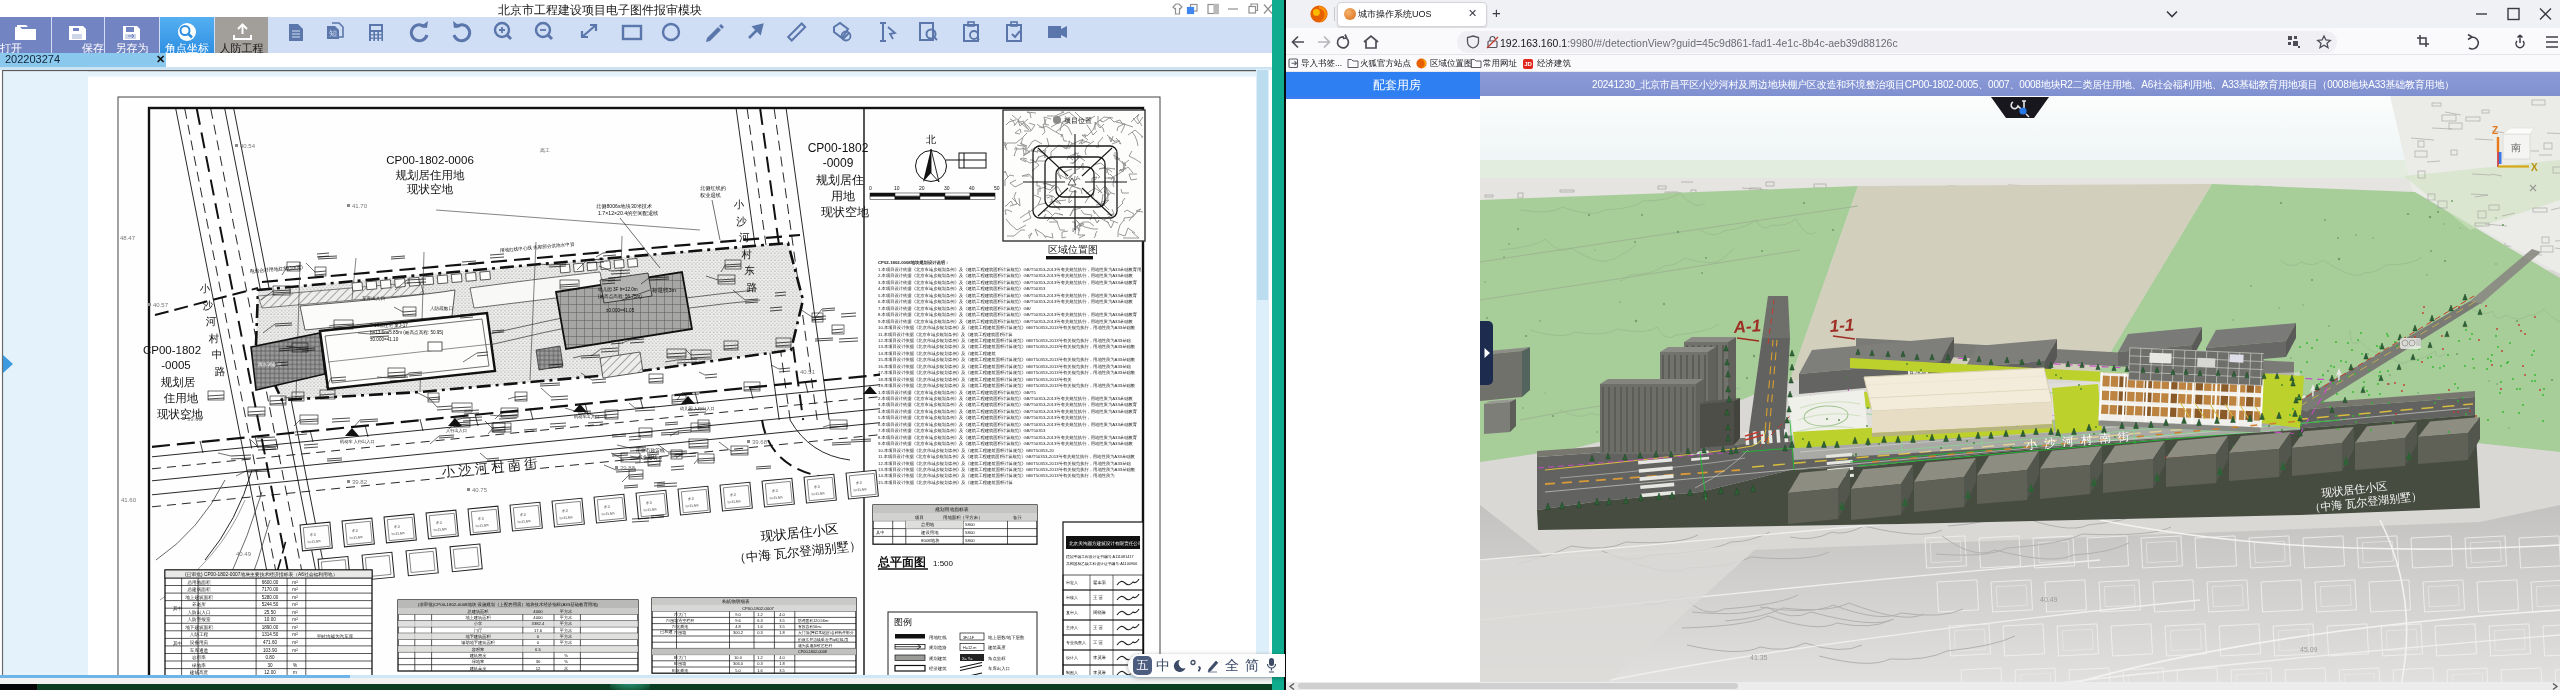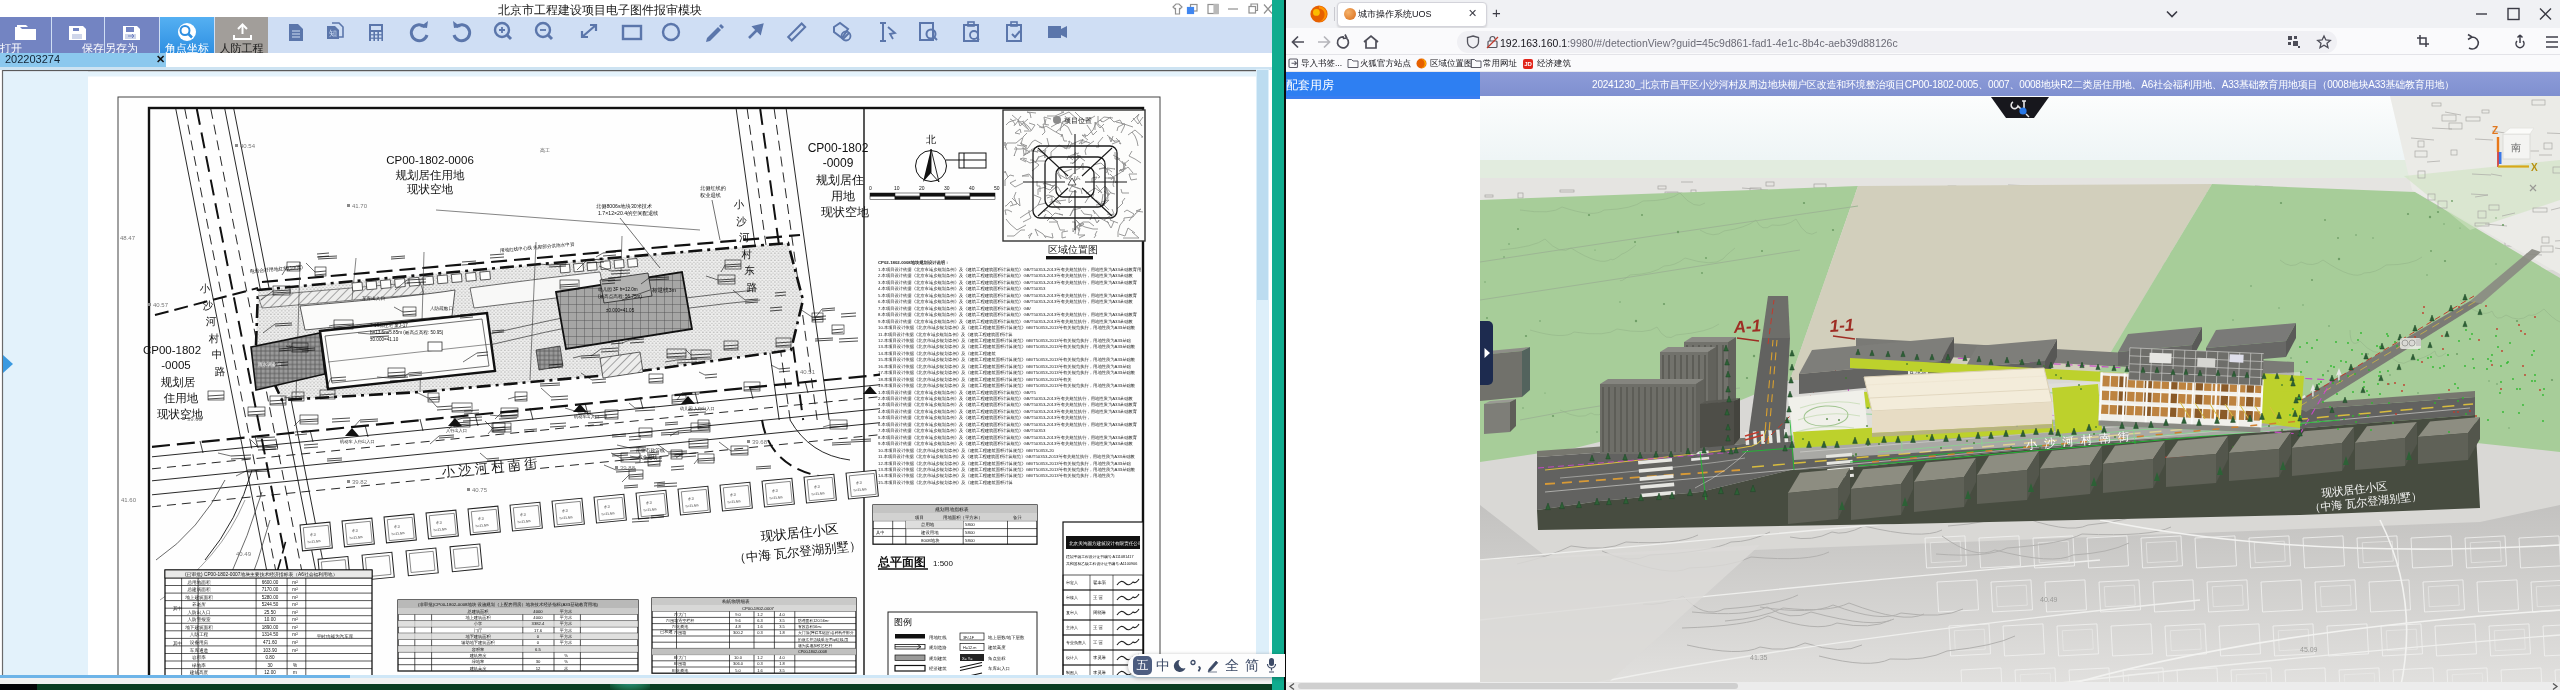--- a/index.html
+++ b/index.html
@@ -24,21 +24,21 @@
  </g>
 </svg>
 <div class="abs" style="left:0;top:17px;width:1272px;height:36px;background:#cfdef4"></div>
 <div class="abs" style="left:0;top:17px;width:51px;height:36px;background:#7384c2"></div>
 <div class="abs" style="left:52px;top:17px;width:52px;height:36px;background:#7384c2"></div>
 <div class="abs" style="left:105px;top:17px;width:54px;height:36px;background:#7384c2"></div>
 <div class="abs" style="left:160px;top:17px;width:54px;height:36px;background:linear-gradient(#55b0f2,#2e8fe2)"></div>
 <div class="abs" style="left:215px;top:17px;width:53px;height:36px;background:#a29e9a"></div>
 <div class="abs" style="left:0;top:41px;width:51px;text-align:left;font-size:11px;color:#fff">打开</div>
 <div class="abs" style="left:52px;top:41px;width:52px;text-align:right;font-size:11px;color:#fff">保存</div>
-<div class="abs" style="left:105px;top:41px;width:54px;text-align:left;font-size:11px;color:#fff">另存为</div>
+<div class="abs" style="left:105px;top:41px;width:54px;text-align:center;font-size:11px;color:#fff">另存为</div>
 <div class="abs" style="left:160px;top:41px;width:54px;text-align:center;font-size:11px;color:#fff">角点坐标</div>
 <div class="abs" style="left:215px;top:41px;width:53px;text-align:center;font-size:11px;color:#1a1a1a">人防工程</div>
 <svg class="abs" style="left:0;top:19px" width="270" height="24" viewBox="0 0 270 24">
  <g fill="#fff">
   <path d="M15 8 L20 8 L22 10 L36 10 L36 21 L15 21 Z"></path>
         <path d="M17 6 L26 6 L28 8 L17 8 Z"></path>
   <path d="M69 7 h14 l3 3 v11 h-17 Z"></path>
         <rect x="73" y="9" width="6" height="3" fill="#7384c2"></rect>
         <rect x="72" y="15" width="10" height="5" fill="#cfd6ea"></rect>
   <path d="M123 7 h14 l3 3 v11 h-17 Z"></path>
@@ -1666,21 +1666,21 @@
     </svg>
     <div class="abs" style="left:1430px;top:58px;font-size:8.5px;color:#15141a;line-height:11px">区域位置图</div>
     <svg class="abs" style="left:1470px;top:58px" width="12" height="11" viewBox="0 0 12 11">
       <path d="M1 1.5 h3.5 l1.5 1.5 h5 v6.5 H1 Z" stroke="#5d5d68" stroke-width="1" fill="none"></path>
     </svg>
     <div class="abs" style="left:1483px;top:58px;font-size:8.5px;color:#15141a;line-height:11px">常用网址</div>
     <div class="abs" style="left:1523px;top:58.5px;width:10px;height:10px;border-radius:2px;background:#e1251b;color:#fff;font-size:6px;text-align:center;line-height:10px;font-weight:bold">JD</div>
     <div class="abs" style="left:1537px;top:58px;font-size:8.5px;color:#15141a;line-height:11px">经济建筑</div>
     <div class="abs" style="left:1286px;top:72px;width:1274px;height:24px;background:linear-gradient(#8d9cd8,#7f90d0)"></div>
     <div class="abs" style="left:1286px;top:72px;width:194px;height:24px;background:#2e7ff2"></div>
-    <div class="abs" style="left:1286px;top:77px;width:222px;font-size:12px;color:#fff">配套用房</div>
+    <div class="abs" style="left:1286px;top:77px;width:222px;text-align:center;font-size:12px;color:#fff">配套用房</div>
     <div class="abs" style="left:1483px;top:78px;width:1080px;text-align:center;font-size:10px;letter-spacing:-0.2px;color:#fff;white-space:nowrap;overflow:hidden">20241230_北京市昌平区小沙河村及周边地块棚户区改造和环境整治项目CP00-1802-0005、0007、0008地块R2二类居住用地、A6社会福利用地、A33基础教育用地项目（0008地块A33基础教育用地）</div>
     <svg class="abs" style="left:1480px;top:96px" width="1080" height="594" viewBox="1480 96 1080 594">
       <defs>
 <linearGradient id="skyg" x1="0" y1="0" x2="0" y2="1">
  <stop offset="0" stop-color="#fcfdfd"></stop>
           <stop offset="0.7" stop-color="#edf4f5"></stop>
           <stop offset="1" stop-color="#e4efee"></stop>
 </linearGradient>
 <linearGradient id="fgg" x1="0" y1="0" x2="0" y2="1">
  <stop offset="0" stop-color="#c3c2c0"></stop>

